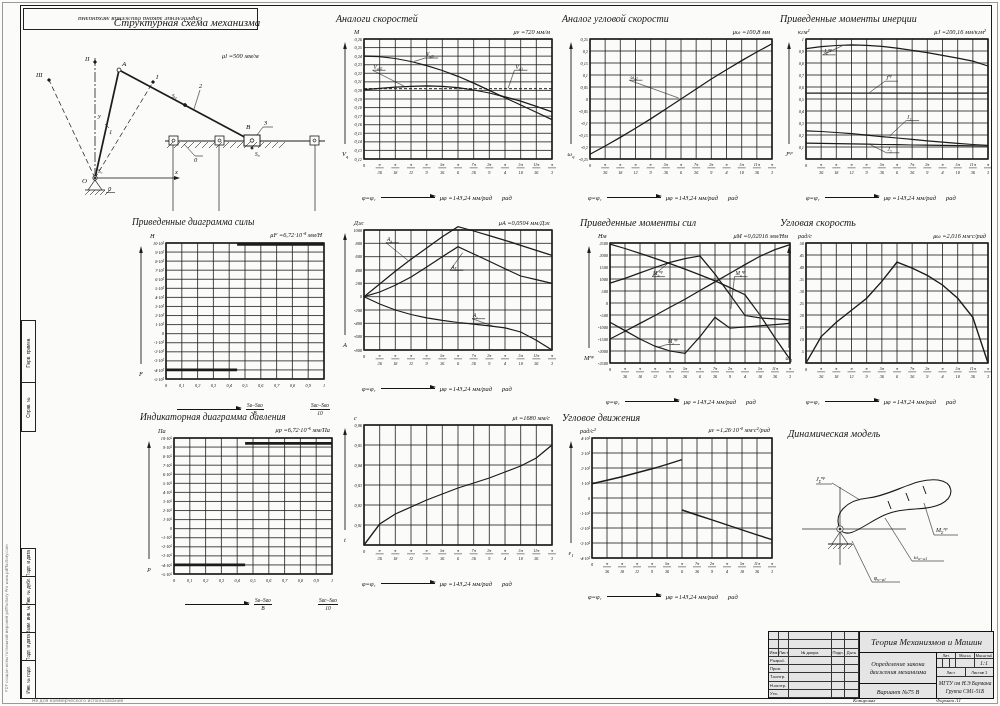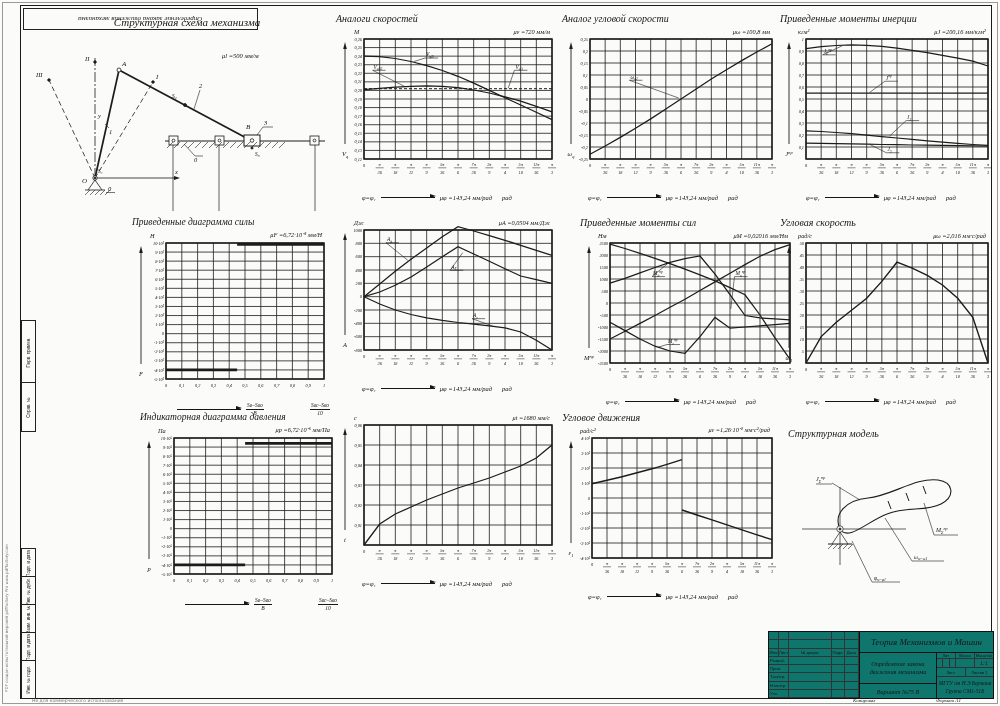--- a/index.html
+++ b/index.html
@@ -26,21 +26,21 @@
           font:italic 6.5px "Liberation Serif",serif;}
   .c-foot .arr{flex:0 0 54px;height:1px;background:#161616;margin:0 5px;position:relative;}
   .c-foot .arr::after{content:'';position:absolute;right:-1px;top:-2.4px;
         border-left:6px solid #161616;border-top:2.5px solid transparent;border-bottom:2.5px solid transparent;}
   .c-foot .u{margin-left:10px;}
   .fr{display:inline-flex;flex-direction:column;align-items:center;line-height:1.15;font-size:5.5px;}
   .fr b{font-weight:normal;border-bottom:0.7px solid #161616;padding:0 1px;}
   svg text{font-family:"Liberation Serif",serif;font-style:italic;fill:#131313;}
   
   .tb{position:absolute;left:768px;top:631px;width:224px;height:66px;border:1.4px solid #111;
-      display:flex;background:#0f766e;}
+      display:flex;background:#e5e5e5;}
   .tb-left{width:90px;border-right:1px solid #111;display:grid;
            grid-template-columns:10px 10px 43px 13px 14px;grid-auto-rows:8.25px;
            font:normal 4.2px "Liberation Sans",sans-serif;}
   .tc{border-right:0.6px solid #333;border-bottom:0.6px solid #333;display:flex;align-items:center;
       justify-content:center;overflow:hidden;white-space:nowrap;}
   .tc.sp2{grid-column:span 2;justify-content:flex-start;padding-left:1px;}
   .tb-right{flex:1;display:flex;flex-direction:column;}
   .tb-title{height:20px;border-bottom:1px solid #111;display:flex;align-items:center;justify-content:center;
             font:italic 9px "Liberation Serif",serif;}
   .tb-low{flex:1;display:flex;}
@@ -1148,21 +1148,21 @@
           <span>В</span>
         </span>
       <span class="fr" style="margin-left:auto">
           <b>Sвс–Sво</b>
           <span>10</span>
         </span>
     </div>
   </div>
 
   <div class="chart" style="left:788px;top:428px;width:206px">
-    <div class="c-title">Структурная модель</div>
+    <div class="c-title">Динамическая модель</div>
     <svg width="206" height="152">
       <g stroke="#1c1c1c" fill="none" stroke-width="0.7">
         <line x1="14" y1="88" x2="118" y2="88"></line>
         <line x1="52" y1="46" x2="52" y2="124"></line>
         <path d="M52,88 C45,73 58,59 80,57 C103,55 128,36 150,39 C165,41 168,55 153,63 C138,71 118,65 99,73 C80,80 60,101 52,88 Z" stroke-width="1.1"></path>
         <line x1="100" y1="60" x2="103" y2="68" stroke-width="1"></line>
         <line x1="118" y1="52" x2="121" y2="60" stroke-width="1"></line>
         <line x1="135" y1="45" x2="138" y2="53" stroke-width="1"></line>
         <circle cx="52" cy="88" r="3.2" fill="#fbfbf9"></circle>
           <circle cx="52" cy="88" r="1.1" fill="#1c1c1c"></circle>

